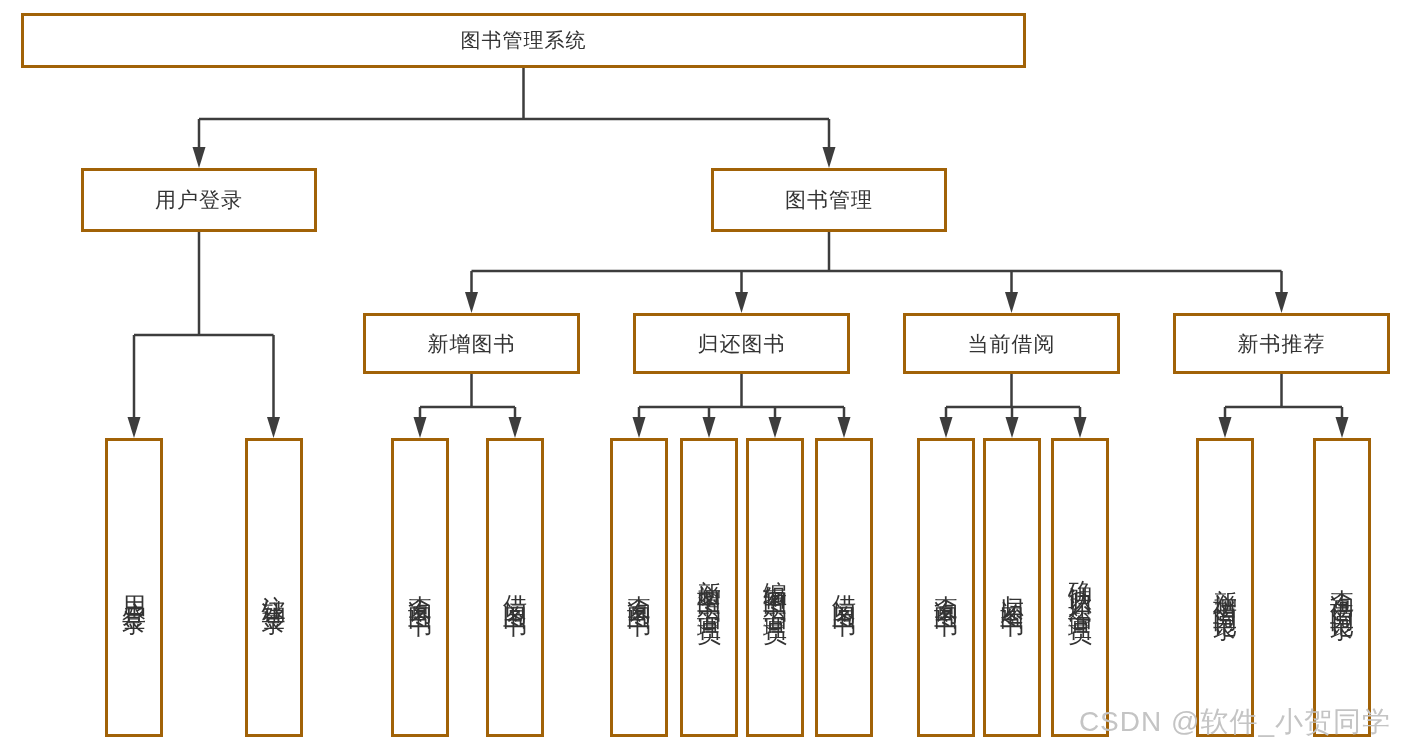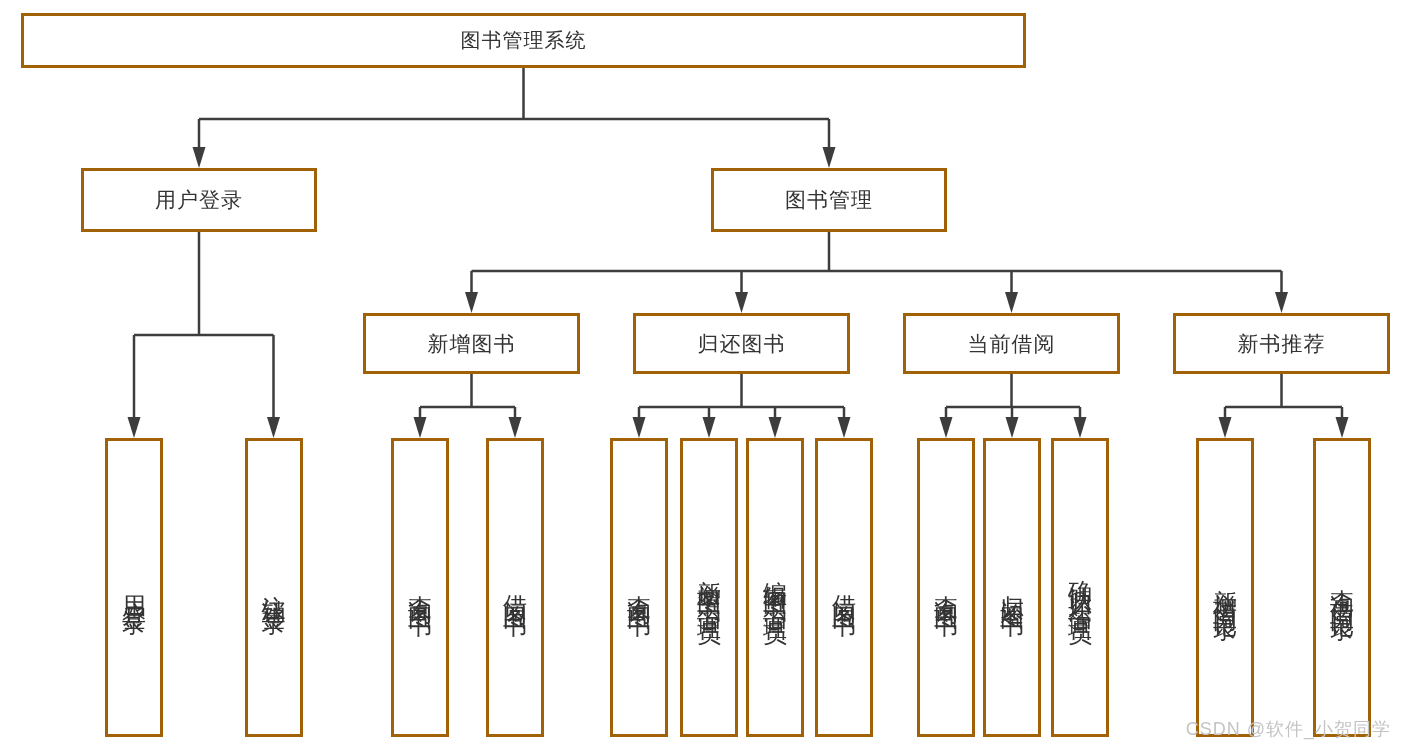--- a/index.html
+++ b/index.html
@@ -29,21 +29,21 @@
     writing-mode:vertical-rl;
     text-orientation:mixed;
     font-size:24px;
     line-height:1;
     letter-spacing:6px;
   }
   .watermark{
     position:absolute;
     right:14px;
     bottom:6px;
-    font-size:18px;
+    font-size:28px;
     color:#c4c4c4;
     letter-spacing:1px;
     z-index:3;
   }
 </style>
 </head>
 <body>
 
 <div id="canvas">
 

